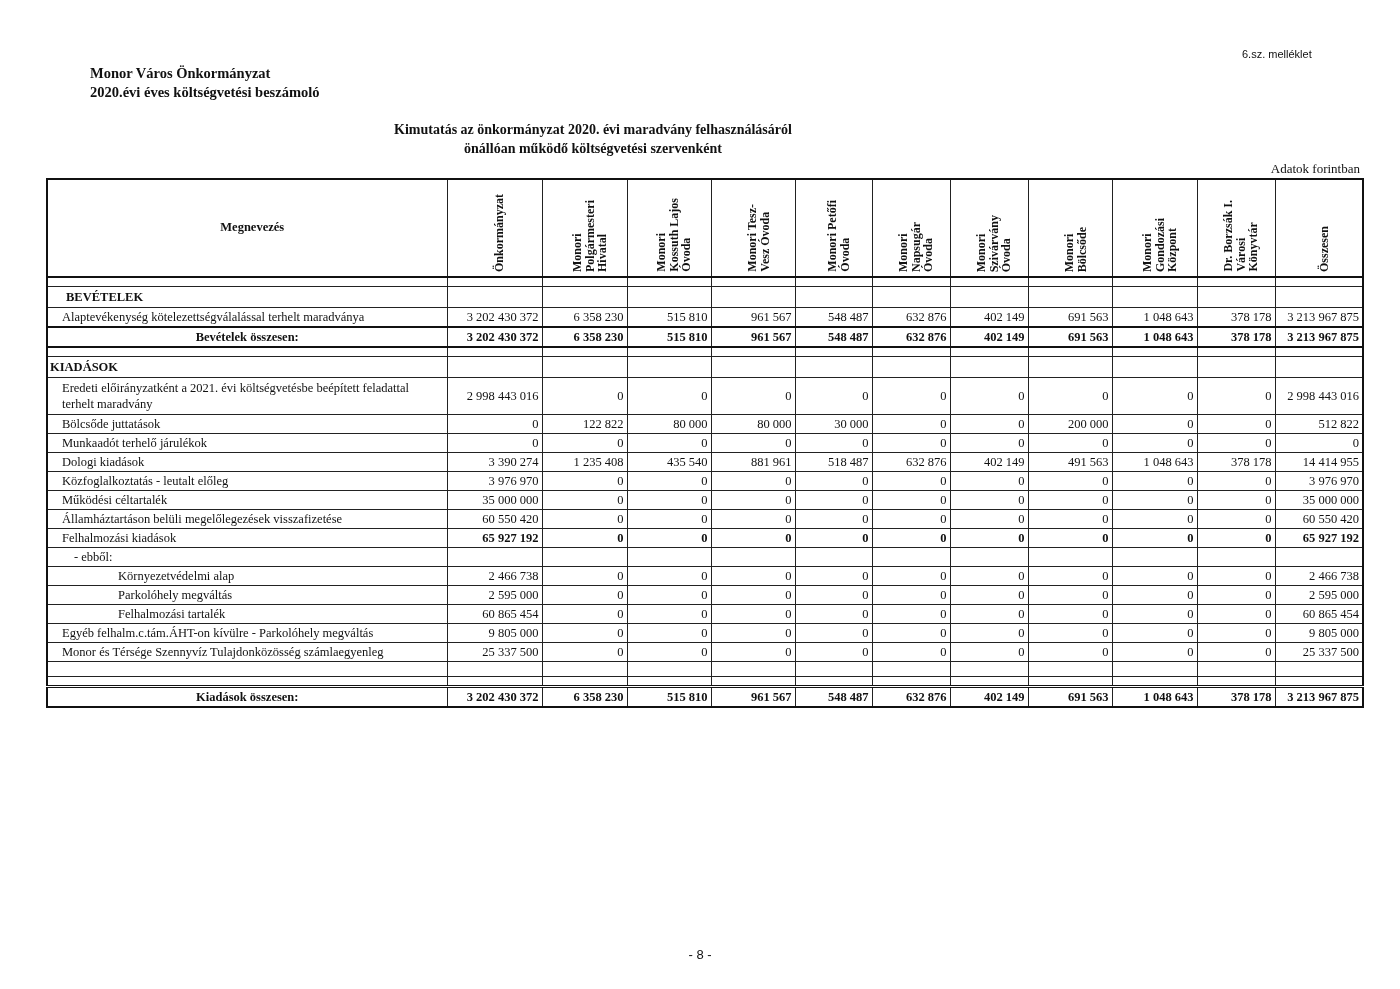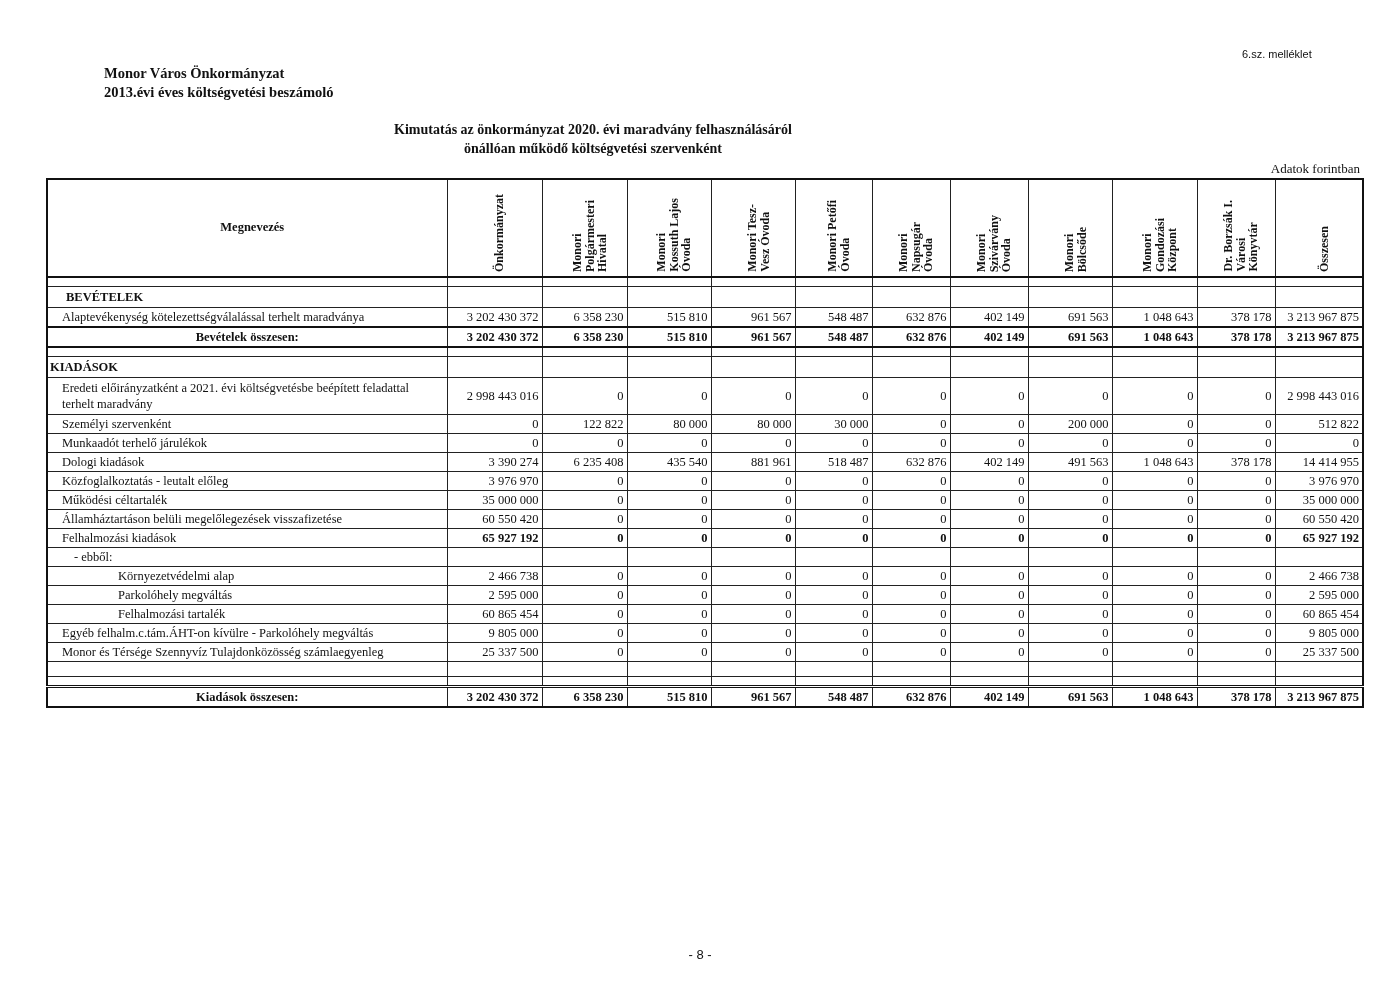--- a/index.html
+++ b/index.html
@@ -1,18 +1,18 @@
 <!DOCTYPE html>
 <html><head>
 <meta charset="utf-8">
 <style>
   html, body { margin: 0; padding: 0; background: #ffffff; }
   body { width: 1400px; height: 989px; position: relative; overflow: hidden; color: #111; }
   .annex { position: absolute; top: 48px; left: 1222px; font-family: "Liberation Sans", sans-serif; font-size: 11px; margin-left: 20px; }
-  .org { position: absolute; top: 64px; left: 104px; font-family: "Liberation Serif", serif; font-weight: bold; font-size: 14.5px; line-height: 19px; }
+  .org { position: absolute; top: 64px; left: 90px; font-family: "Liberation Serif", serif; font-weight: bold; font-size: 14.5px; line-height: 19px; }
   .title { position: absolute; top: 120px; left: 0; width: 1180px; text-align: center; font-family: "Liberation Serif", serif; font-weight: bold; font-size: 14px; line-height: 19px; }
   .title div { margin-left: 6px; }
   .unit { position: absolute; top: 161px; right: 40px; font-family: "Liberation Serif", serif; font-size: 13px; }
   .pagenum { position: absolute; top: 947px; left: 0; width: 1400px; text-align: center; font-family: "Liberation Sans", sans-serif; font-size: 13px; }
 
   table.main { position: absolute; top: 178px; left: 46px; width: 1316px; border-collapse: collapse; border: 2.5px solid #111;
     font-family: "Liberation Serif", serif; font-size: 12.5px; table-layout: fixed; }
   table.main td, table.main th { border: 1px solid #222; padding: 0 3px; height: 18px; line-height: 17px; }
   table.main th { font-weight: bold; vertical-align: bottom; height: 90px; padding: 2px 0 4px 10px; }
   th.name-head { vertical-align: middle !important; text-align: center; font-size: 12.5px; }
@@ -32,21 +32,21 @@
   tr.double td { height: 36px; line-height: 16px; }
   tr.section td { height: 20px; }
   tr.total-kiad { border-top: 3px double #111; }
 </style>
 </head>
 <body>
 
 <div class="annex">6.sz. melléklet</div>
 <div class="org">
   <div>Monor Város Önkormányzat</div>
-  <div>2013.évi éves költségvetési beszámoló</div>
+  <div>2020.évi éves költségvetési beszámoló</div>
 </div>
 <div class="title">
   <div>Kimutatás az önkormányzat  2020. évi maradvány felhasználásáról</div>
   <div>önállóan működő költségvetési szervenként</div>
 </div>
 <div class="unit">Adatok forintban</div>
 
 <table class="main">
   <colgroup>
     <col style="width:400px">
@@ -230,21 +230,21 @@
         <td class="num">0</td>
         <td class="num">0</td>
         <td class="num">0</td>
         <td class="num">0</td>
         <td class="num">0</td>
         <td class="num">0</td>
         <td class="num">0</td>
         <td class="num">2 998 443 016</td>
       </tr>
       <tr>
-        <td class="label indent1">Személyi szervenként</td>
+        <td class="label indent1">Bölcsőde juttatások</td>
         <td class="num">0</td>
         <td class="num">122 822</td>
         <td class="num">80 000</td>
         <td class="num">80 000</td>
         <td class="num">30 000</td>
         <td class="num">0</td>
         <td class="num">0</td>
         <td class="num">200 000</td>
         <td class="num">0</td>
         <td class="num">0</td>
@@ -260,21 +260,21 @@
         <td class="num">0</td>
         <td class="num">0</td>
         <td class="num">0</td>
         <td class="num">0</td>
         <td class="num">0</td>
         <td class="num">0</td>
       </tr>
       <tr>
         <td class="label indent1">Dologi kiadások</td>
         <td class="num">3 390 274</td>
-        <td class="num">6 235 408</td>
+        <td class="num">1 235 408</td>
         <td class="num">435 540</td>
         <td class="num">881 961</td>
         <td class="num">518 487</td>
         <td class="num">632 876</td>
         <td class="num">402 149</td>
         <td class="num">491 563</td>
         <td class="num">1 048 643</td>
         <td class="num">378 178</td>
         <td class="num">14 414 955</td>
       </tr>

